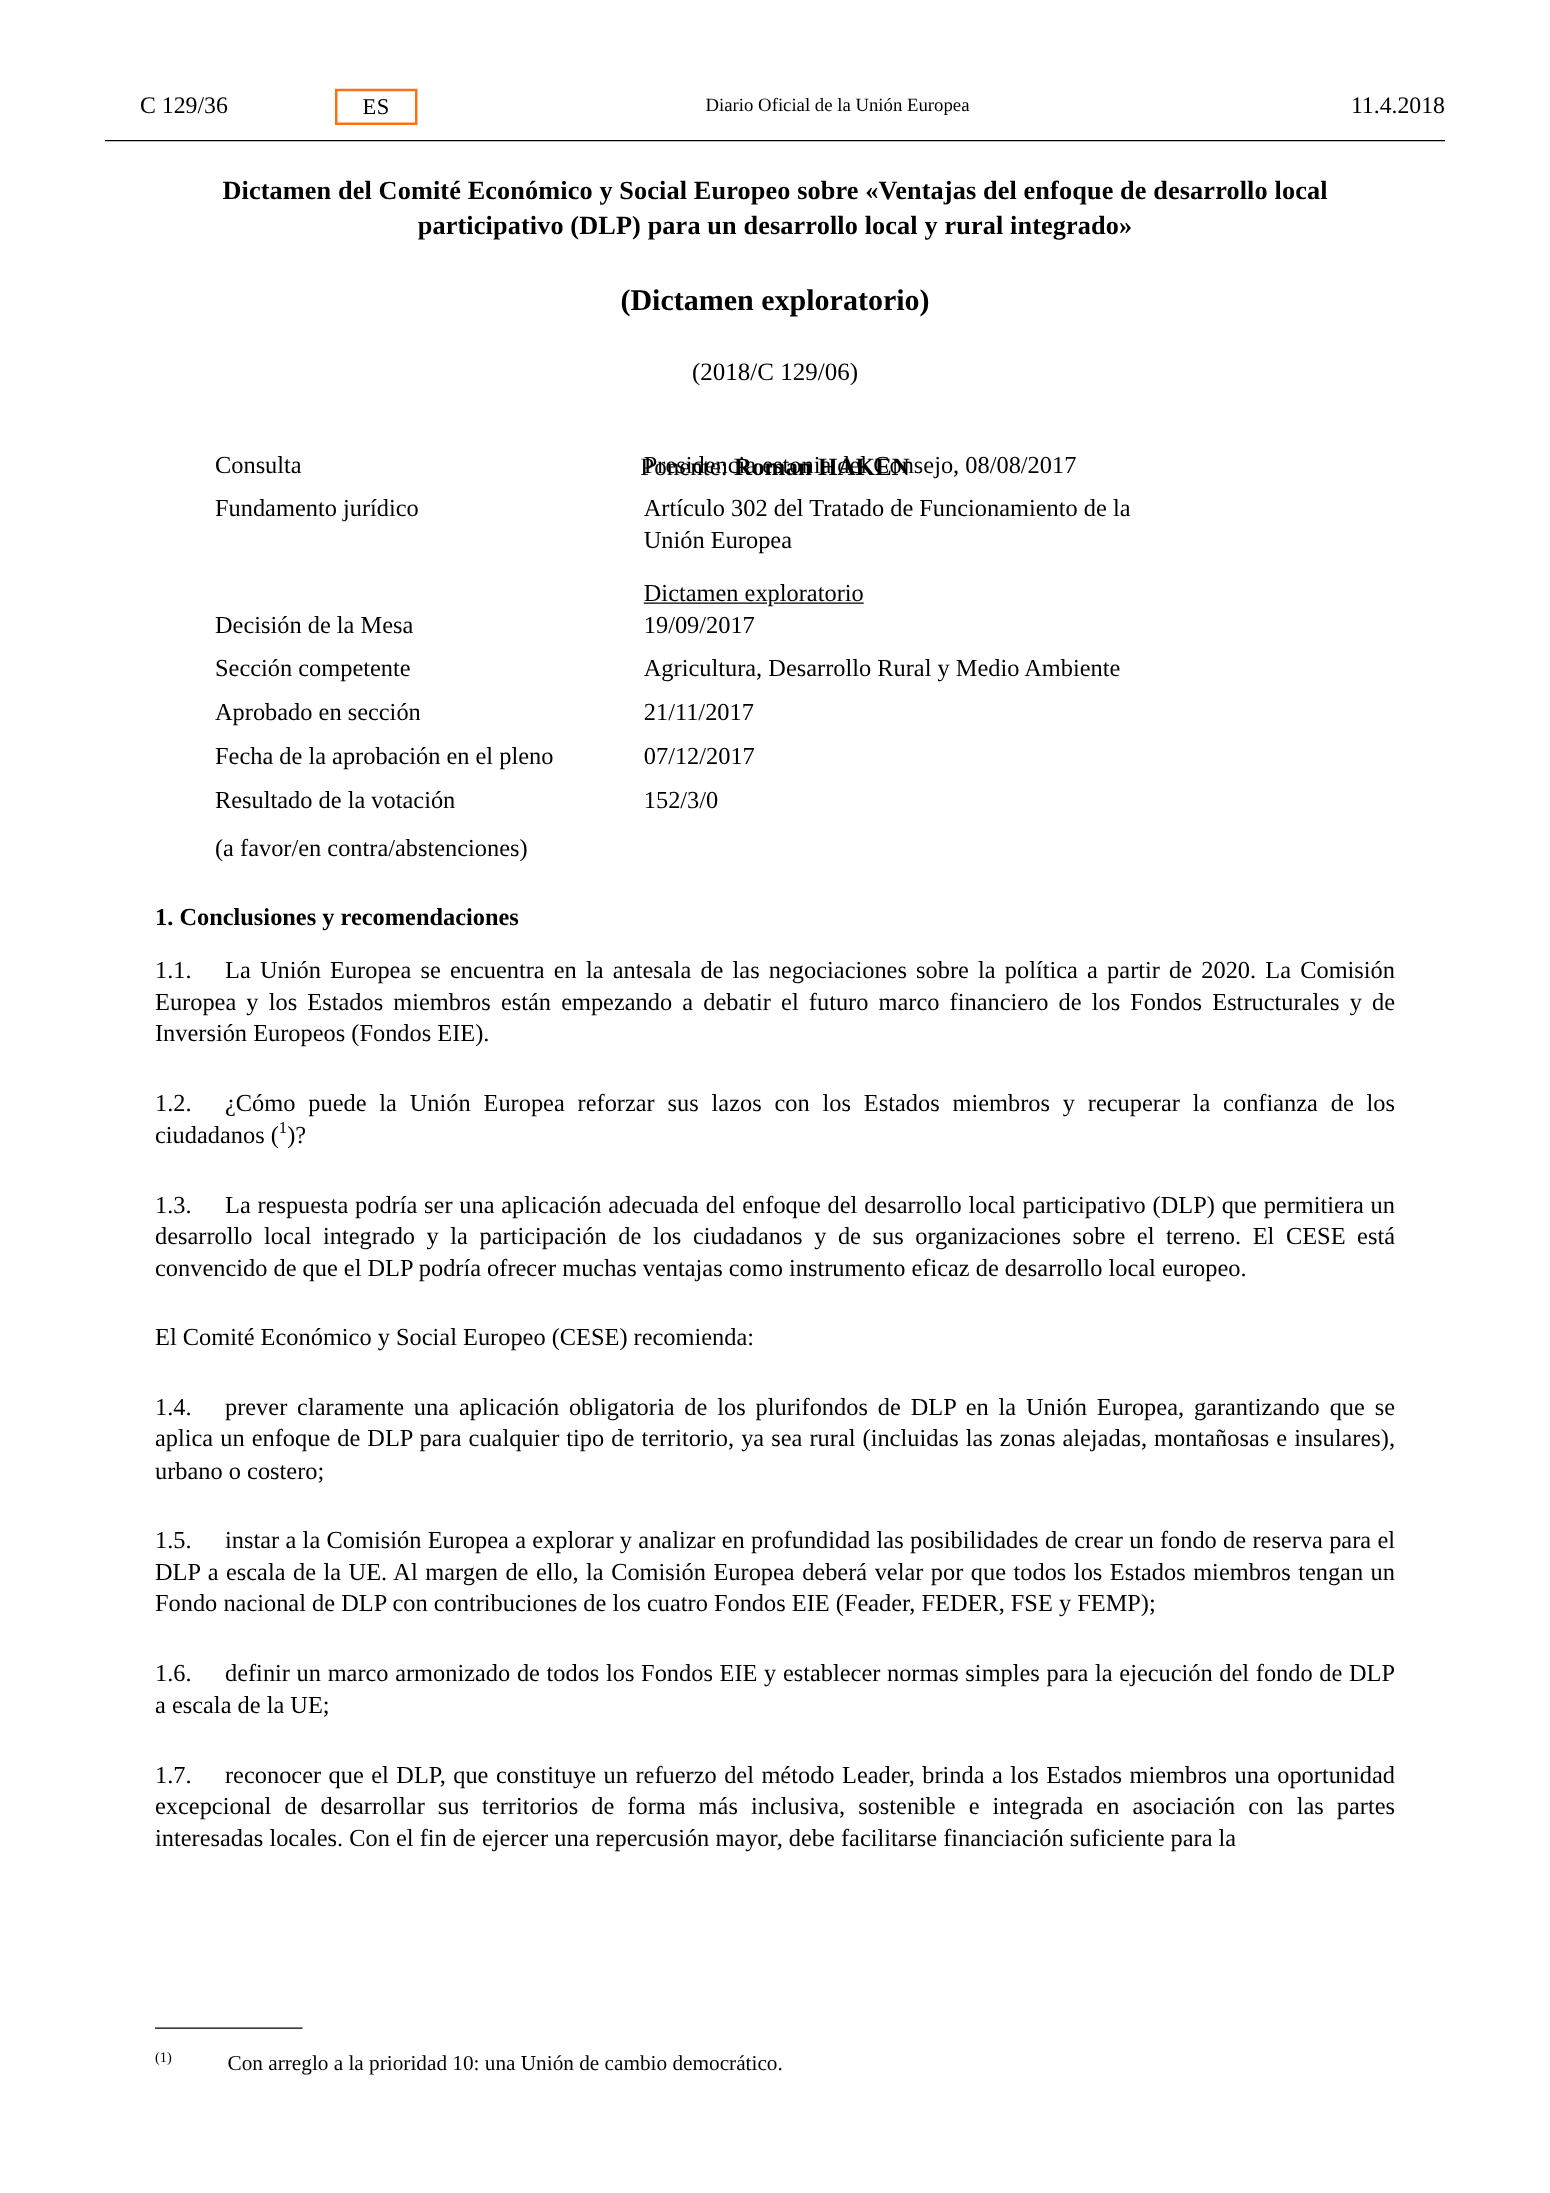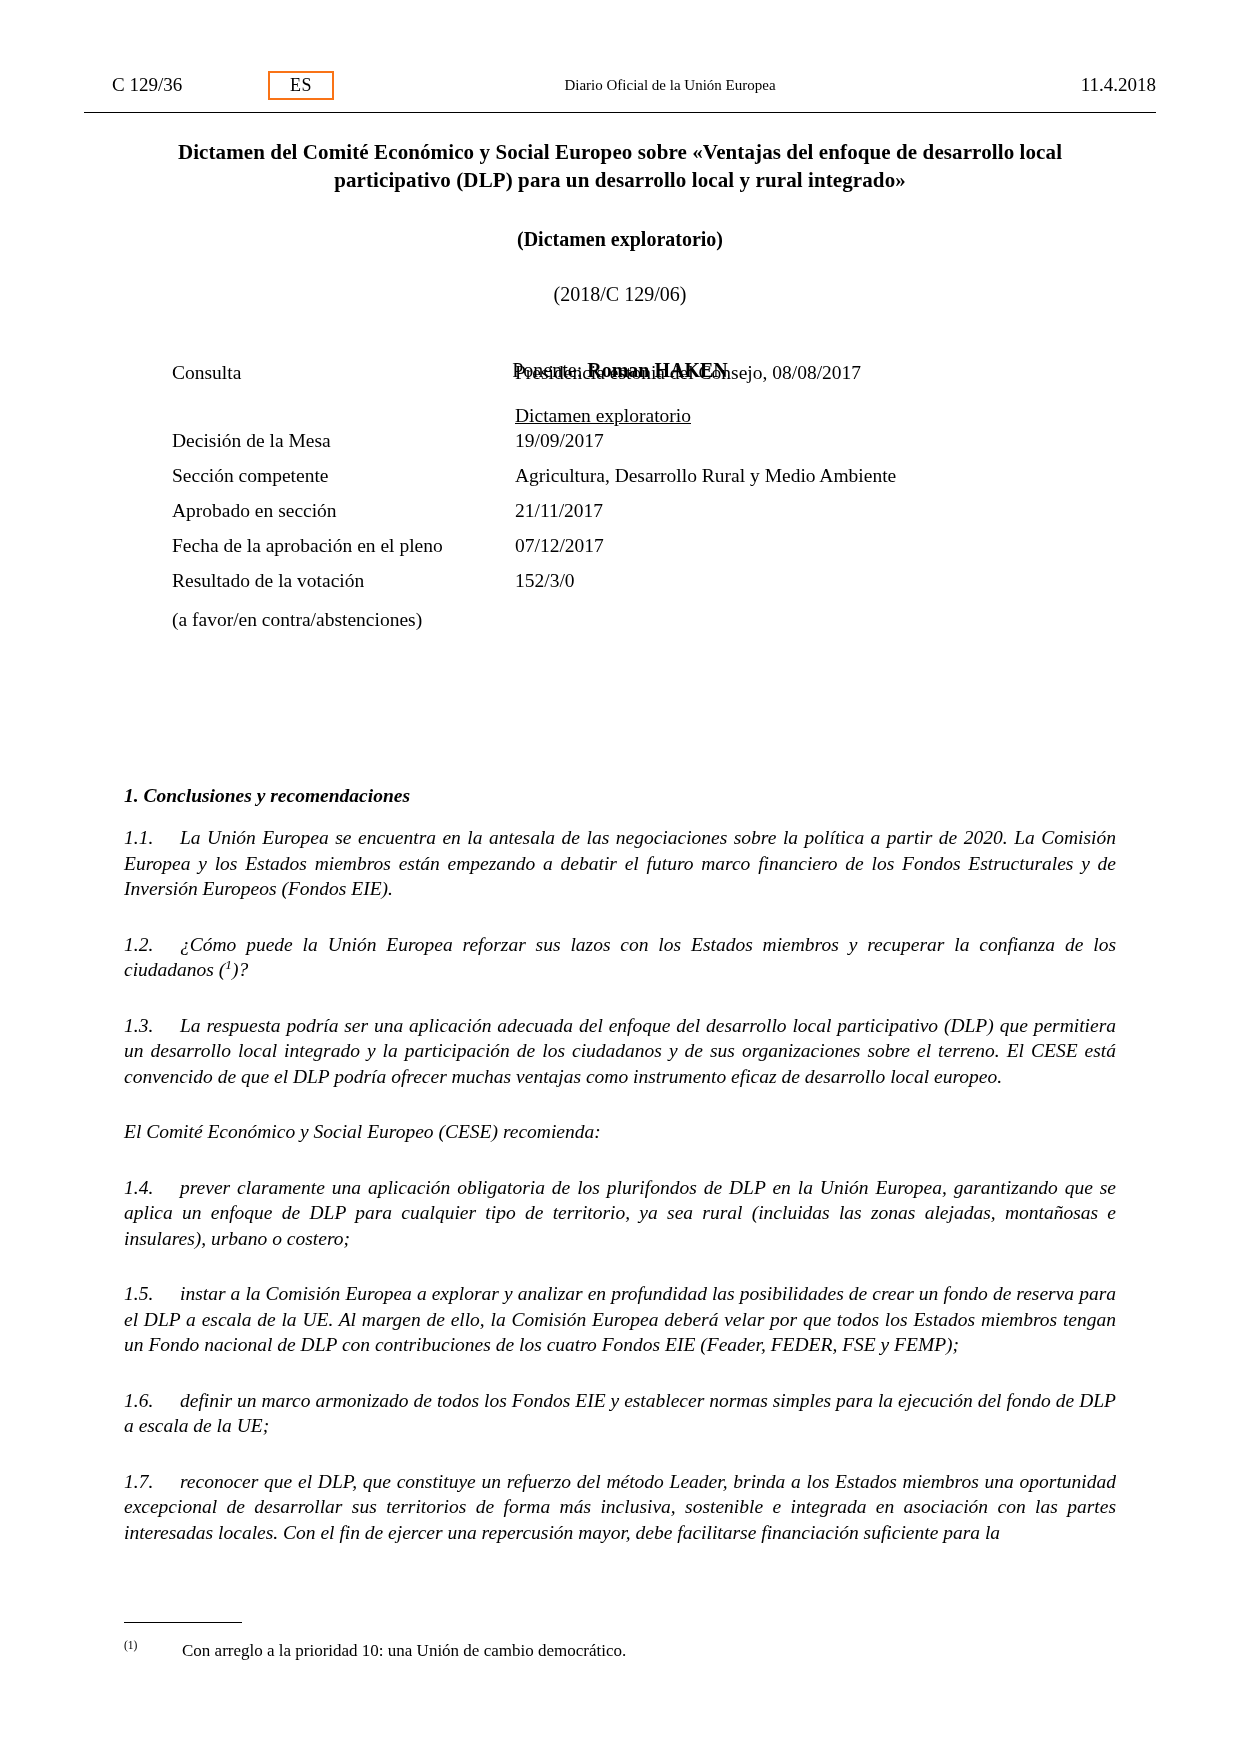--- a/index.html
+++ b/index.html
@@ -77,21 +77,21 @@
   }
   .doc-title {
     font-weight: bold;
     font-size: 21px;
     line-height: 28px;
     margin: 0;
     letter-spacing: 0.1px;
   }
   .doc-subtitle {
     font-weight: bold;
-    font-size: 20px;
+    font-size: 24px;
     margin: 34px 0 0 0;
     text-align: center;
   }
   .doc-ref {
     font-size: 20px;
     margin: 32px 0 0 0;
   }
   .doc-rapporteur {
     font-size: 20px;
     margin: 53px 0 0 0;
@@ -131,22 +131,21 @@
   .meta-note {
     margin-top: 14px;
     line-height: 25px;
   }
 
   
   .body {
     position: absolute;
     left: 124px;
     right: 124px;
-    top: 785px;
-    font-style: italic;
+    top: 724px;
   }
   .section-heading {
     font-weight: bold;
     font-size: 19.5px;
     margin: 0 0 18px 0;
   }
   .para {
     font-size: 19.5px;
     line-height: 25.5px;
     text-align: justify;
@@ -209,20 +208,24 @@
     <p class="doc-rapporteur"><span>Ponente: </span><b>Roman HAKEN</b></p>
   </div>
 
   <div class="meta">
 
     <div class="meta-row">
       <div class="meta-label">Consulta</div>
       <div class="meta-value">Presidencia estonia del Consejo, 08/08/2017</div>
     </div>
 
+    <div class="meta-row">
+      <div class="meta-label">Fundamento jurídico</div>
+      <div class="meta-value">Artículo 302 del Tratado de Funcionamiento de la Unión Europea</div>
+    </div>
 
     <div class="meta-extra">Dictamen exploratorio</div>
 
     <div class="meta-row">
       <div class="meta-label">Decisión de la Mesa</div>
       <div class="meta-value">19/09/2017</div>
     </div>
 
     <div class="meta-row">
       <div class="meta-label">Sección competente</div>

